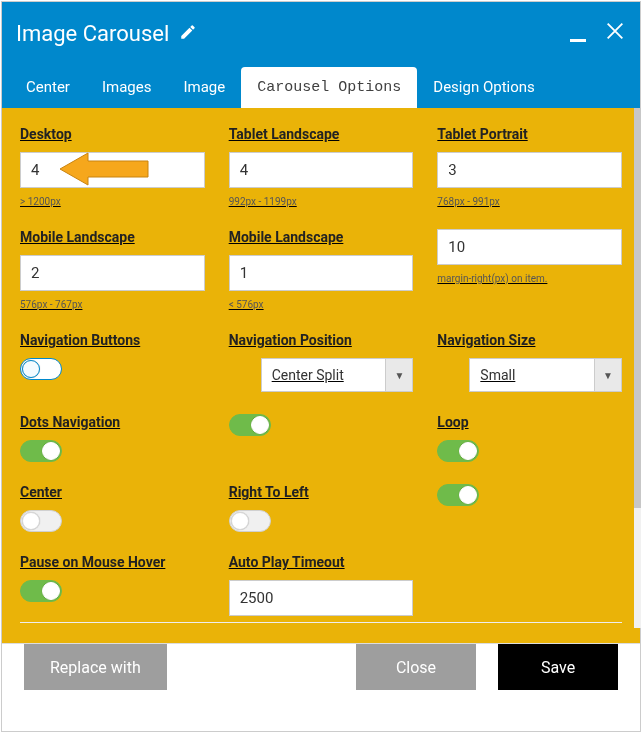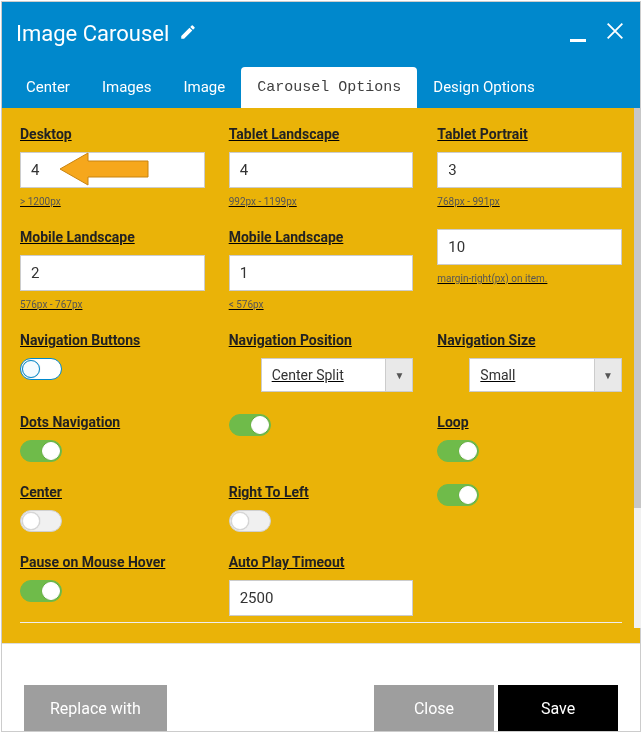--- a/index.html
+++ b/index.html
@@ -23,21 +23,21 @@
   .select-display { width: 100%; height: 34px; border: 1px solid #ccc; background: #fff; padding: 0 32px 0 10px; font-size: 14px; color: #333; display:flex; align-items:center;}
   .select-arrow { position: absolute; right: 0; top: 0; width: 28px; height: 34px; background: #e9e9e9; border-left: 1px solid #ccc; border-top:1px solid #ccc; border-right:1px solid #ccc; border-bottom:1px solid #ccc; display:flex; align-items:center; justify-content:center; color:#555; font-size:10px;}
   .toggle { width: 42px; height: 22px; border-radius: 22px; position: relative; cursor:pointer; border:1px solid #d0d0d0;}
   .toggle .knob { width: 18px; height: 18px; border-radius: 50%; background: #fff; position: absolute; top: 1px; box-shadow: 0 0 1px rgba(0,0,0,.3); border:1px solid #d8d8d8;}
   .toggle.off { background: #f0f0f0; }
   .toggle.off .knob { left: 1px; }
   .toggle.on-blue { background: #fff; border-color:#0088cc; }
   .toggle.on-blue .knob { left: 1px; border-color:#0088cc; background:#f4fbff;}
   .toggle.on-green { background: #6fbb4a; border-color:#6fbb4a;}
   .toggle.on-green .knob { right: 1px; border-color:#fff;}
-  .footer { border-top: 1px solid #ddd; height: 88px; display:flex; align-items:flex-end; padding: 0 22px; gap: 4px; background:#fff;}
+  .footer { border-top: 1px solid #ddd; height: 88px; display:flex; align-items:flex-start; padding: 0 22px; gap: 22px; background:#fff;}
   .btn { height: 46px; padding: 0 26px; font-size: 16px; border: none; cursor: pointer; color:#fff; display:flex; align-items:center; justify-content:center;}
   .btn.gray { background: #9e9e9e; }
   .btn.blue { background: #000000; }
   .footer-spacer { flex:1; }
   .scroll-indicator { position:absolute; right:1px; top:108px; width:7px; height:520px; background:#f1f1f1;}
   .scroll-thumb { position:absolute; right:1px; top:108px; width:7px; height:400px; background:#c7c7c7; border-radius:0;}
   .arrow-overlay { position:absolute; left:60px; top:147px; pointer-events:none; }
   .hr { border:none; border-top:1px solid #eee; margin: 6px 0 0 0;}
 </style>
 </head>

